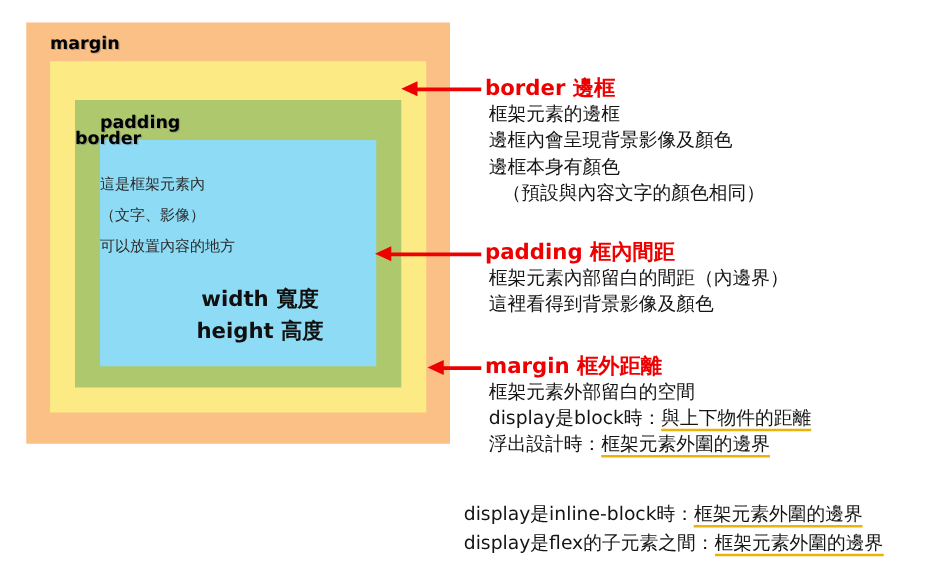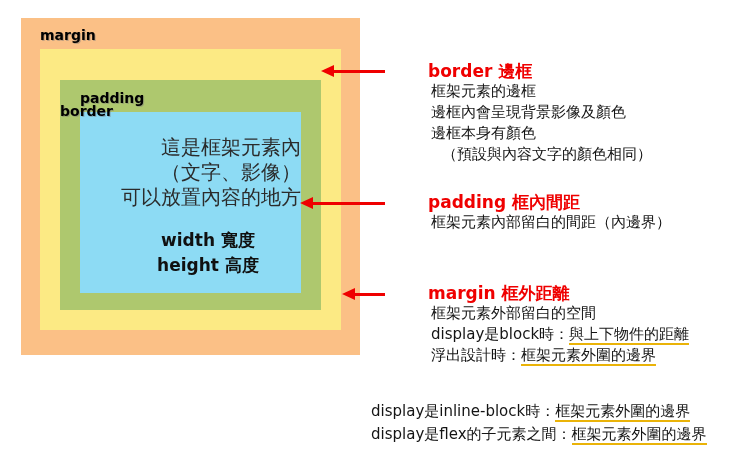--- a/index.html
+++ b/index.html
@@ -42,22 +42,22 @@
     text-shadow:1px 1px 0 rgba(120,120,120,.45);
     white-space:nowrap;
   }
   #label-margin{left:40px;top:27px;}
   #label-border{left:60px;top:58px;margin-top:45px;}
   #label-padding{left:80px;top:90px;}
 
   .content-text{
     position:absolute;
     left:80px;top:135px;width:221px;
-    text-align:right;
-    font-size:20px;
+    text-align:left;
+    font-size:12px;
     line-height:25px;
     color:#2b2b2b;
     font-family:"DejaVu Sans","Liberation Sans",sans-serif;
   }
   .content-text .line{display:block;}
   .content-dims{
     position:absolute;
     left:80px;top:228px;width:256px;
     text-align:center;
     font-size:17px;
@@ -79,21 +79,21 @@
     border-right:13px solid #ef0000;
   }
   #arrow-border{left:321px;top:65px;width:64px;}
   #arrow-border .shaft{width:53px;}
   #arrow-padding{left:300px;top:197px;width:85px;}
   #arrow-padding .shaft{width:74px;}
   #arrow-margin{left:342px;top:288px;width:43px;}
   #arrow-margin .shaft{width:32px;}
 
   
-  .annot{position:absolute;left:388px;margin-left:40px;}
+  .annot{position:absolute;left:388px;}
   .annot-title{
     font-weight:bold;
     font-size:17px;
     color:#ef0000;
     white-space:nowrap;
     line-height:20px;
   }
   .annot-body{
     font-size:15px;
     line-height:21px;
@@ -164,20 +164,21 @@
       <span class="line">邊框內會呈現背景影像及顏色</span>
       <span class="line">邊框本身有顏色</span>
       <span class="line indent">（預設與內容文字的顏色相同）</span>
     </div>
   </div>
 
   <div class="annot" id="annot-padding">
     <div class="annot-title">padding 框內間距</div>
     <div class="annot-body">
       <span class="line">框架元素內部留白的間距（內邊界）</span>
+      <span class="line">這裡看得到背景影像及顏色</span>
     </div>
   </div>
 
   <div class="annot" id="annot-margin">
     <div class="annot-title">margin 框外距離</div>
     <div class="annot-body">
       <span class="line">框架元素外部留白的空間</span>
       <span class="line"><span>display是block時：</span><span class="u">與上下物件的距離</span></span>
       <span class="line"><span>浮出設計時：</span><span class="u">框架元素外圍的邊界</span></span>
     </div>

